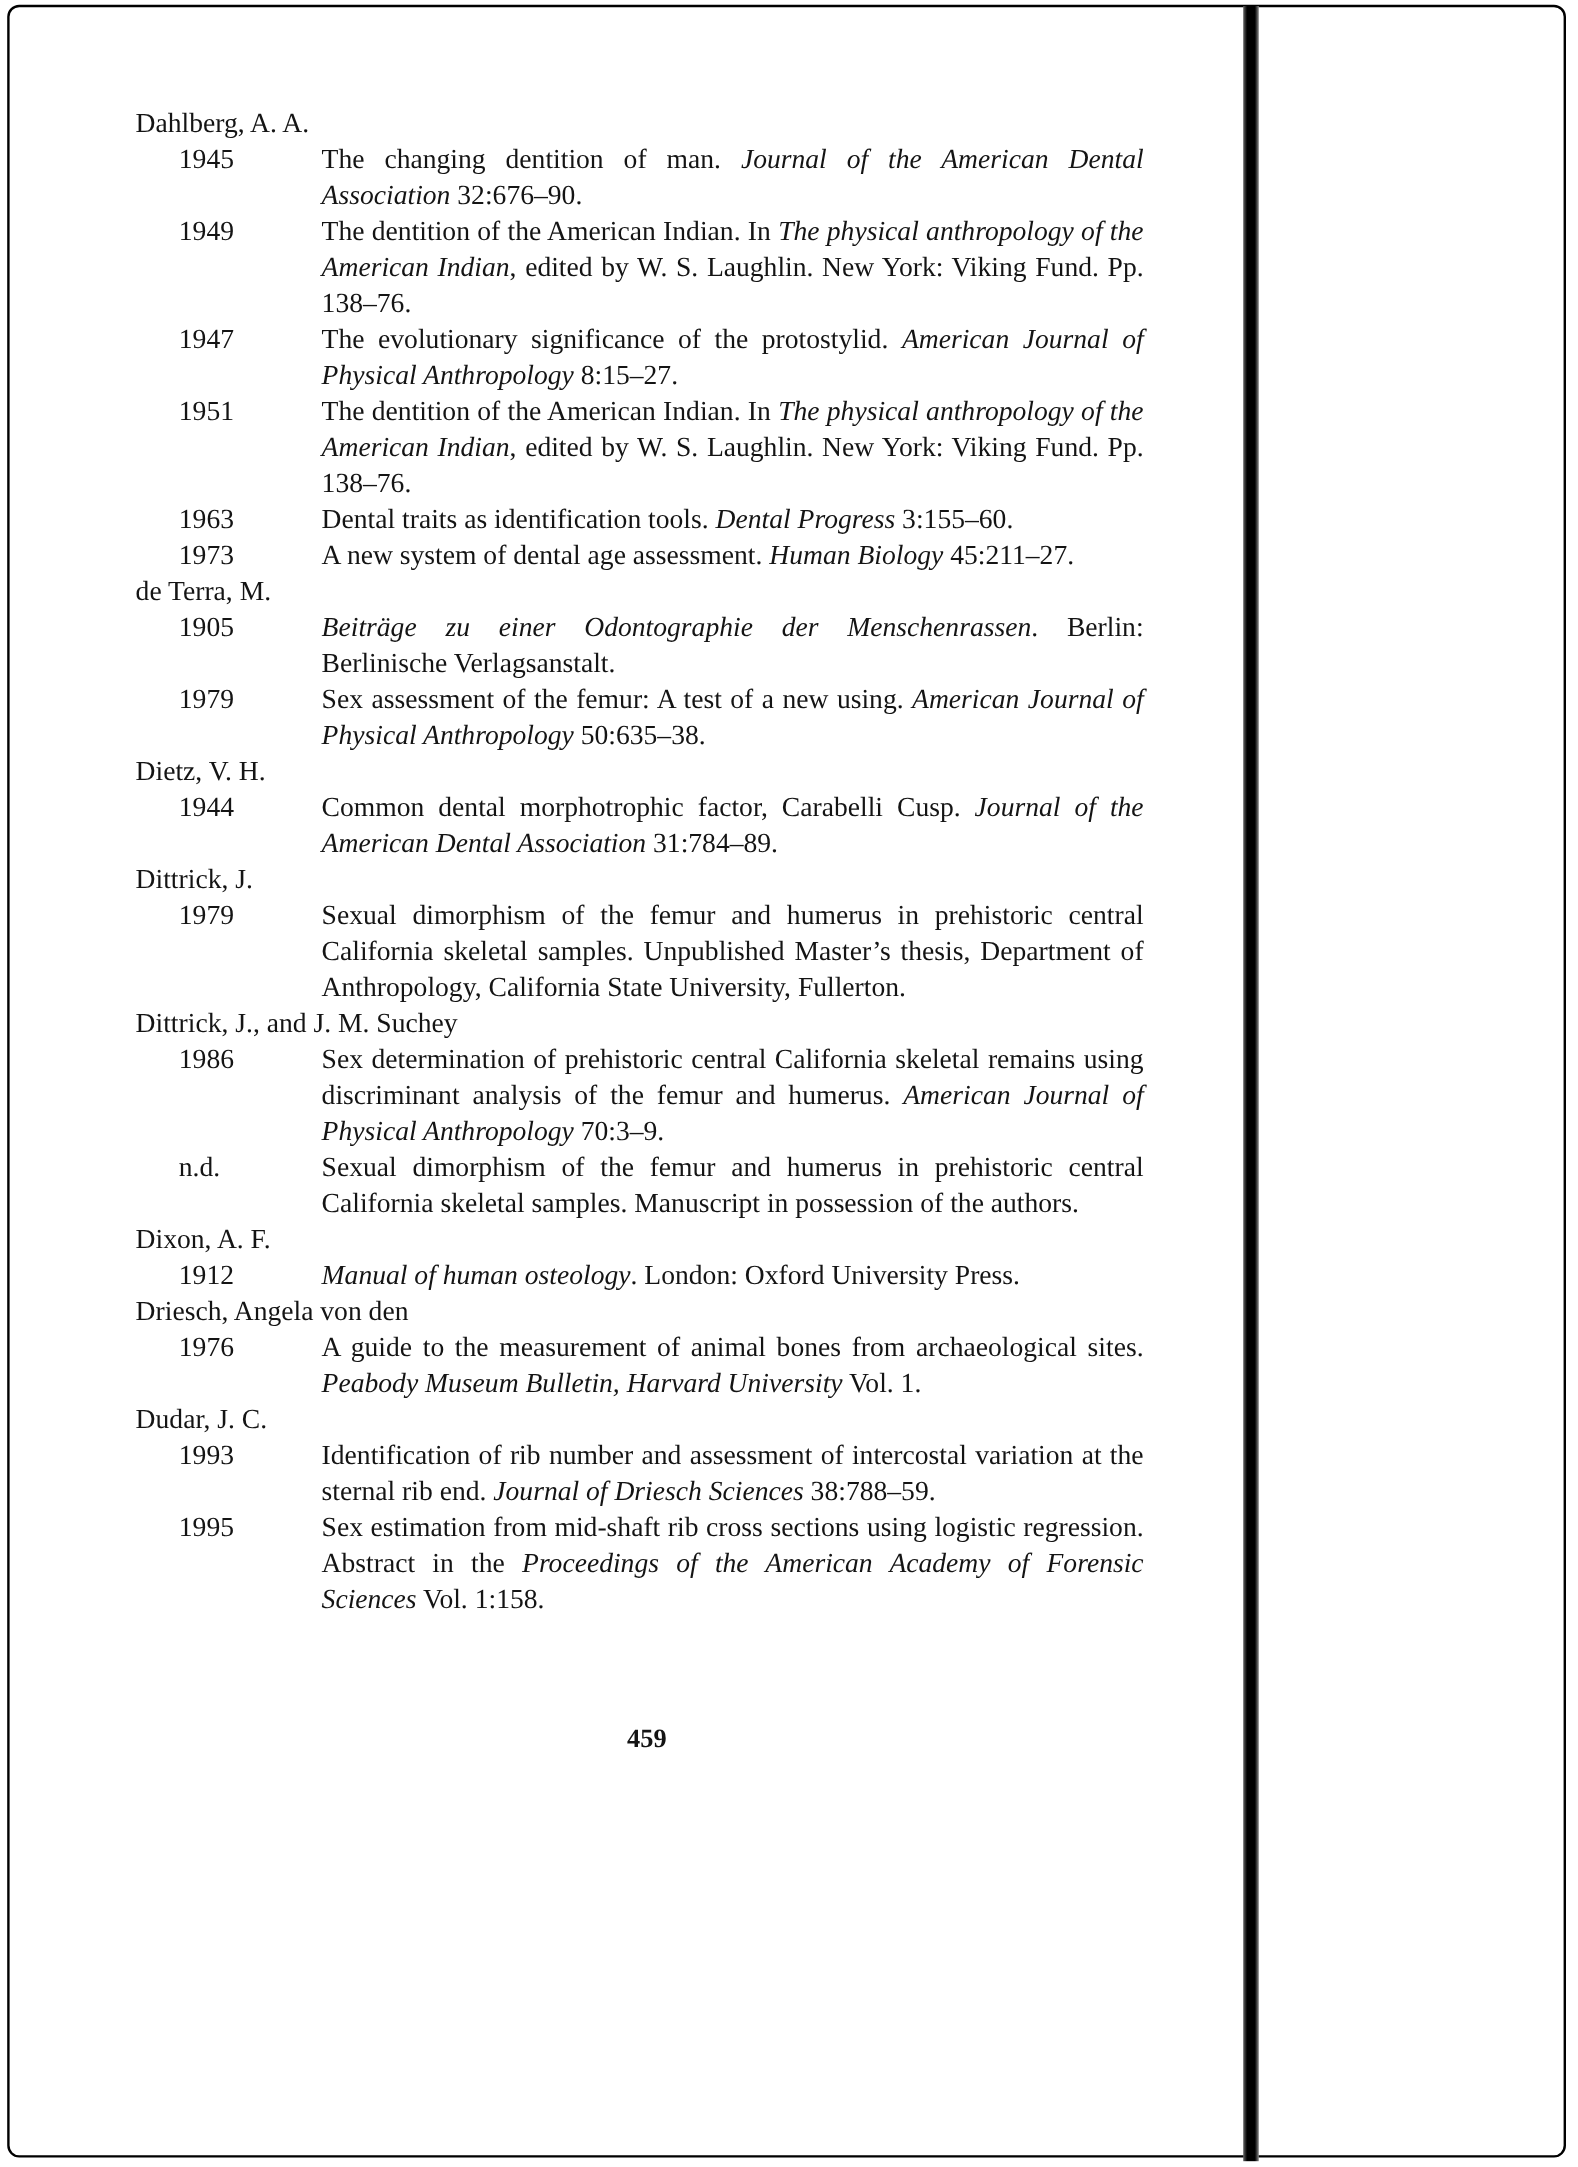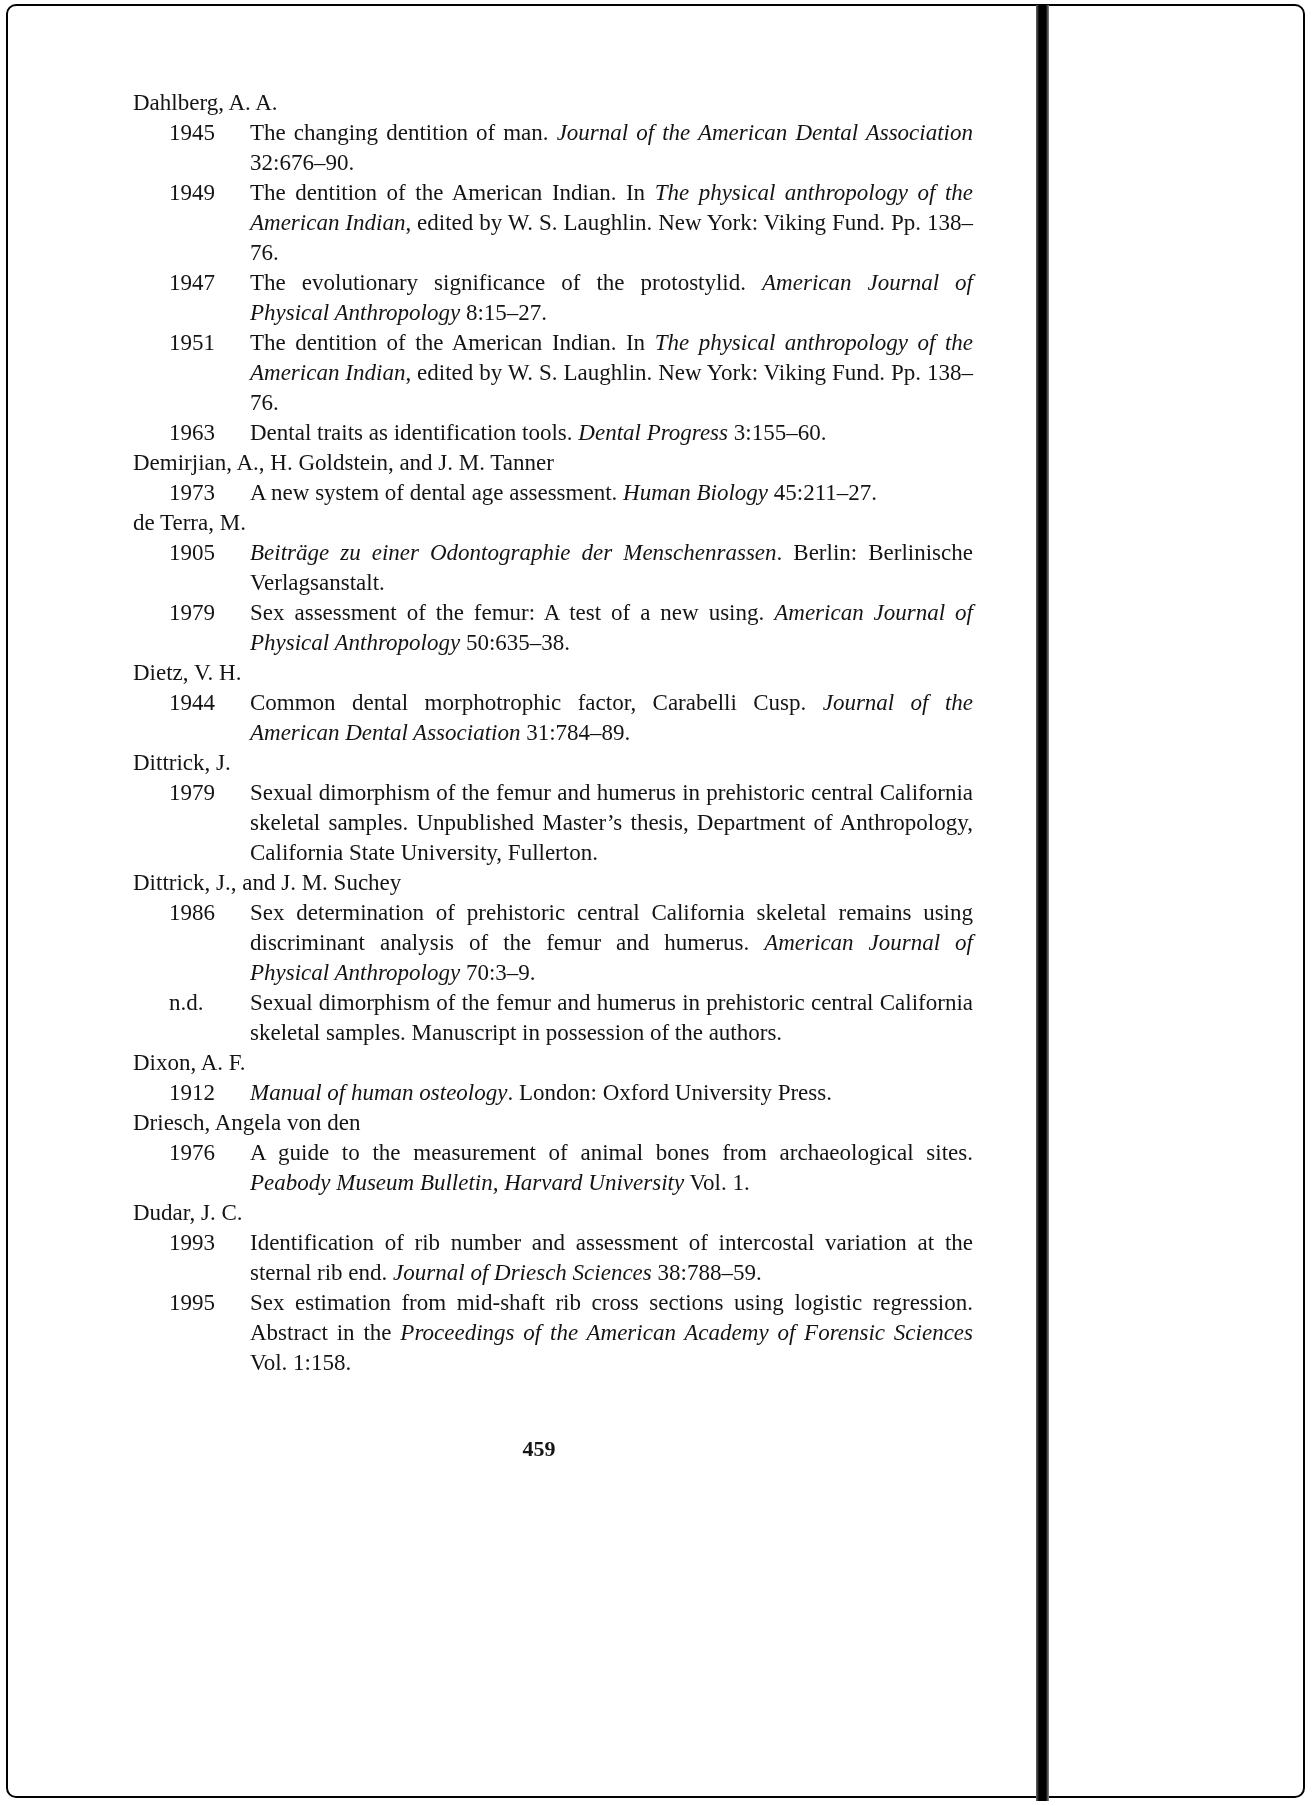--- a/index.html
+++ b/index.html
@@ -29,40 +29,41 @@
   .page-edge {
     position: absolute;
     left: 1036px;
     top: 5px;
     width: 13px;
     height: 1796px;
     background: linear-gradient(90deg, #666 0%, #000 25%, #000 75%, #888 100%);
   }
   .content {
     position: absolute;
-    left: 133px;
+    left: 113px;
     top: 88px;
     width: 840px;
     font-size: 23px;
     line-height: 30px;
   }
   .author {
     white-space: normal;
   }
   .work {
     display: flex;
   }
   .year {
     flex: 0 0 117px;
     box-sizing: border-box;
     padding-left: 36px;
   }
   .entry-text {
     flex: 1;
     text-align: justify;
+    margin-left: 38px;
   }
   .entry-text i {
     font-style: italic;
   }
   .page-number {
     position: absolute;
     left: 130px;
     top: 1436px;
     width: 818px;
     text-align: center;
@@ -91,21 +92,20 @@
       <span class="entry-text"><span>The evolutionary significance of the protostylid. </span><i>American Journal of Physical Anthropology</i><span> 8:15–27.</span></span>
     </div>
     <div class="work">
       <span class="year">1951</span>
       <span class="entry-text"><span>The dentition of the American Indian. In </span><i>The physical anthropology of the American Indian</i><span>, edited by W. S. Laughlin. New York: Viking Fund. Pp. 138–76.</span></span>
     </div>
     <div class="work">
       <span class="year">1963</span>
       <span class="entry-text"><span>Dental traits as identification tools. </span><i>Dental Progress</i><span> 3:155–60.</span></span>
     </div>
-    <div class="author">Demirjian, A., H. Goldstein, and J. M. Tanner</div>
     <div class="work">
       <span class="year">1973</span>
       <span class="entry-text"><span>A new system of dental age assessment. </span><i>Human Biology</i><span> 45:211–27.</span></span>
     </div>
     <div class="author">de Terra, M.</div>
     <div class="work">
       <span class="year">1905</span>
       <span class="entry-text"><i>Beiträge zu einer Odontographie der Menschenrassen</i><span>. Berlin: Berlinische Verlagsanstalt.</span></span>
     </div>
     <div class="work">

